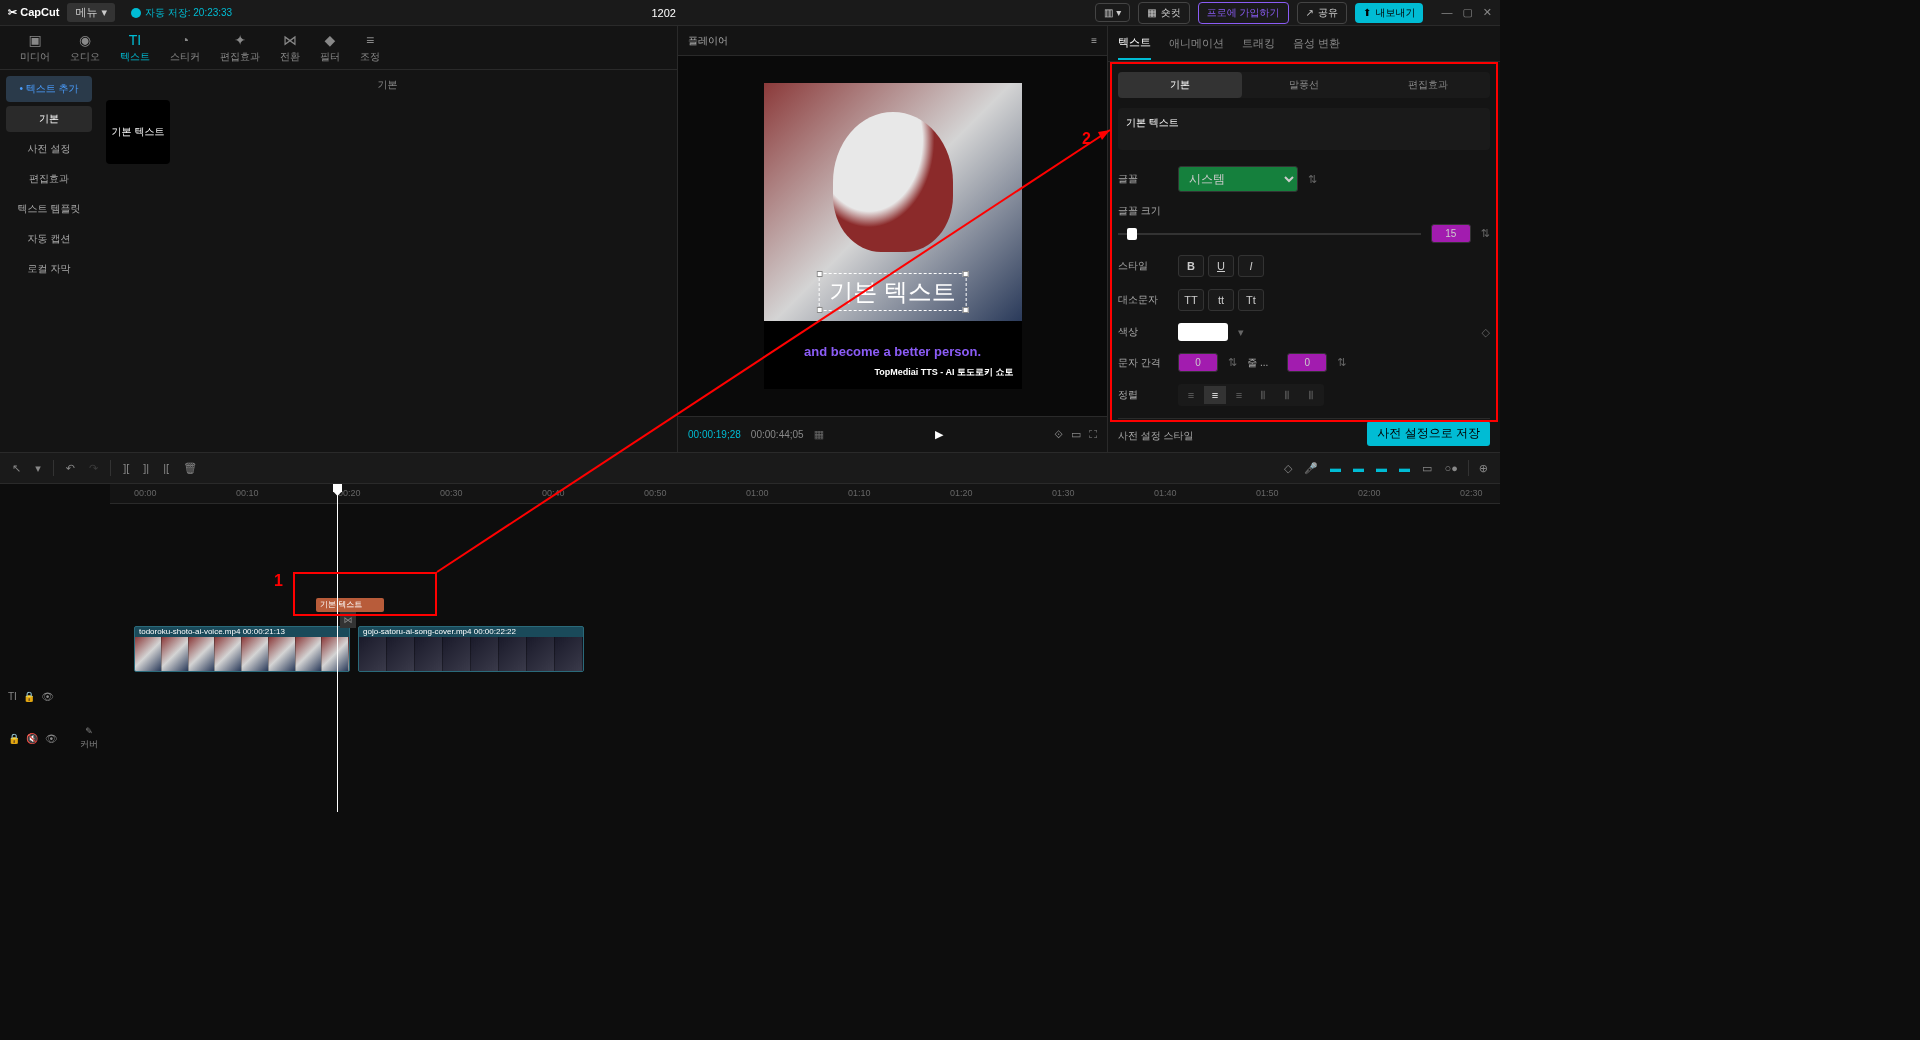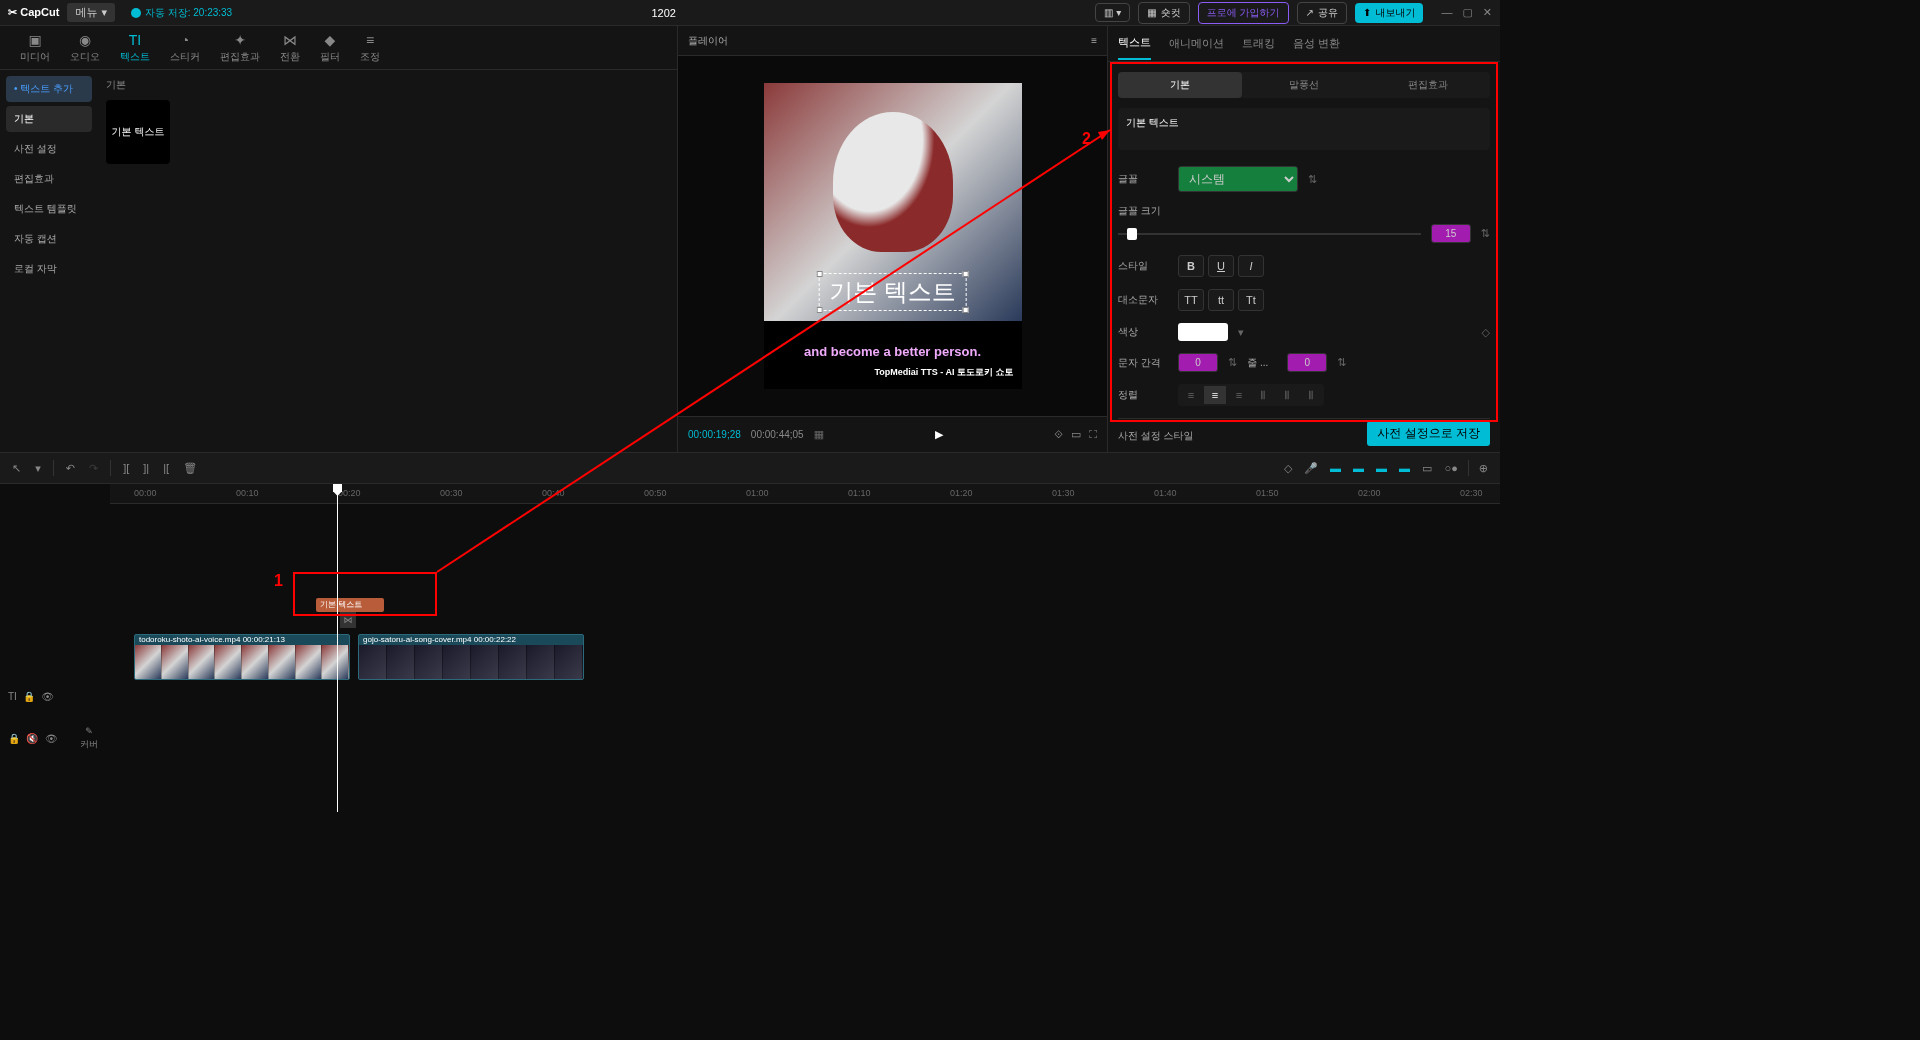--- a/index.html
+++ b/index.html
@@ -26,39 +26,39 @@
 .center-panel { width: 430px; background: #141414; display: flex; flex-direction: column; border-right: 1px solid #2a2a2a; }
 .right-panel { flex: 1; background: #141414; display: flex; flex-direction: column; position: relative; }
 
 
 .media-tabs { display: flex; padding: 4px 10px; border-bottom: 1px solid #2a2a2a; height: 44px; }
 .media-tab { display: flex; flex-direction: column; align-items: center; gap: 2px; padding: 2px 10px; cursor: pointer; color: #888; font-size: 10px; }
 .media-tab.active { color: #00bcd4; }
 .media-tab-icon { font-size: 14px; }
 
 
-.left-inner { display: flex; flex: 1; }
+.left-inner { display: flex; flex: 1; text-align: center; }
 .left-sidebar { width: 98px; padding: 6px; }
 .sidebar-item { padding: 6px 8px; border-radius: 4px; margin-bottom: 4px; font-size: 10px; cursor: pointer; color: #aaa; }
 .sidebar-item.add { background: #2a3a4a; color: #4a9eff; }
 .sidebar-item.active { color: #fff; background: #2a2a2a; }
 .left-content { flex: 1; padding: 8px; }
 .section-label { color: #888; font-size: 10px; margin-bottom: 8px; }
 .text-preset { width: 64px; height: 64px; background: #000; display: flex; align-items: center; justify-content: center; color: #fff; font-size: 10px; border-radius: 4px; cursor: pointer; }
 
 
 .player-header { height: 30px; display: flex; align-items: center; justify-content: space-between; padding: 0 10px; border-bottom: 1px solid #2a2a2a; font-size: 10px; color: #aaa; }
 .player-area { flex: 1; display: flex; align-items: center; justify-content: center; background: #0a0a0a; position: relative; }
 .video-frame { width: 258px; height: 306px; background: #000; position: relative; }
 .video-img { width: 100%; height: 238px; background: linear-gradient(135deg, #8b3a3a 0%, #d4d4d4 50%, #2a3a5a 100%); position: relative; }
 .character { position: absolute; inset: 0; display: flex; align-items: center; justify-content: center; }
 .char-head { width: 120px; height: 140px; background: radial-gradient(ellipse at 30% 20%, #e8e8e8 0%, #e8e8e8 45%, #8b2a2a 55%, #8b2a2a 100%); border-radius: 50% 50% 40% 40%; position: relative; top: -20px; }
 .text-overlay { position: absolute; top: 190px; left: 50%; transform: translateX(-50%); color: #fff; font-size: 24px; border: 1px dashed #fff; padding: 2px 10px; white-space: nowrap; }
 .text-handle { position: absolute; width: 6px; height: 6px; background: #fff; border: 1px solid #888; }
-.subtitle { position: absolute; bottom: 30px; width: 100%; text-align: center; color: #f0abfc; font-size: 13px; font-weight: bold; }
+.subtitle { position: absolute; bottom: 30px; width: 100%; text-align: center; color: #8b5cf6; font-size: 13px; font-weight: bold; }
 .credit { position: absolute; bottom: 10px; right: 8px; color: #fff; font-size: 9px; font-weight: bold; }
 .player-controls { height: 36px; display: flex; align-items: center; padding: 11px 10px; gap: 10px; border-top: 1px solid #2a2a2a; }
 .time-current { color: #00bcd4; font-size: 10px; }
 .time-total { color: #888; font-size: 10px; }
 .play-btn { margin: 0 auto; color: #fff; cursor: pointer; }
 .pc-right { display: flex; gap: 8px; color: #888; }
 
 
 .right-tabs { display: flex; padding: 0 10px; height: 36px; align-items: center; border-bottom: 1px solid #2a2a2a; gap: 18px; }
 .right-tab { font-size: 11px; color: #888; cursor: pointer; padding: 8px 0; }
@@ -99,21 +99,21 @@
 .timeline { flex: 1; background: #0d0d0d; position: relative; height: 328px; }
 .ruler { height: 20px; background: #141414; position: relative; margin-left: 110px; border-bottom: 1px solid #2a2a2a; }
 .ruler-tick { position: absolute; font-size: 9px; color: #666; top: 4px; }
 .playhead { position: absolute; top: 0; bottom: 0; width: 1px; background: #fff; left: 337px; z-index: 50; }
 .playhead-handle { position: absolute; top: 0; left: -4px; width: 9px; height: 12px; background: #fff; clip-path: polygon(0 0, 100% 0, 100% 60%, 50% 100%, 0 60%); }
 .tracks { position: relative; margin-left: 110px; }
 .track-labels { position: absolute; left: -110px; width: 110px; }
 .track-label-row { height: 24px; display: flex; align-items: center; gap: 6px; padding: 0 8px; color: #888; font-size: 10px; }
 .text-track { height: 24px; position: relative; margin-top: 90px; }
 .text-clip { position: absolute; left: 206px; width: 68px; height: 14px; background: #b85c3a; border-radius: 2px; font-size: 8px; color: #fff; padding: 1px 4px; top: 4px; }
-.video-track { height: 48px; position: relative; margin-top: 16px; }
+.video-track { height: 48px; position: relative; margin-top: 8px; }
 .video-clip { position: absolute; height: 46px; background: #1a4a5a; border: 1px solid #2a6a7a; border-radius: 2px; overflow: hidden; }
 .clip-label { position: absolute; top: 0; left: 4px; font-size: 8px; color: #fff; z-index: 2; white-space: nowrap; }
 .clip-thumbs { display: flex; height: 100%; padding-top: 10px; }
 .thumb { flex: 1; background: linear-gradient(135deg, #8b3a3a, #d4d4d4, #2a3a5a); border-right: 1px solid rgba(0,0,0,0.3); }
 .thumb.dark { background: linear-gradient(135deg, #1a1a2a, #3a3a4a); }
 .cover-btn { display: flex; flex-direction: column; align-items: center; gap: 2px; color: #888; font-size: 9px; padding: 4px; }
 .transition-icon { position: absolute; width: 16px; height: 16px; background: #333; left: 340px; top: 128px; display: flex; align-items: center; justify-content: center; color: #888; font-size: 9px; z-index: 10; }
 </style>
 </head>
 <body>

